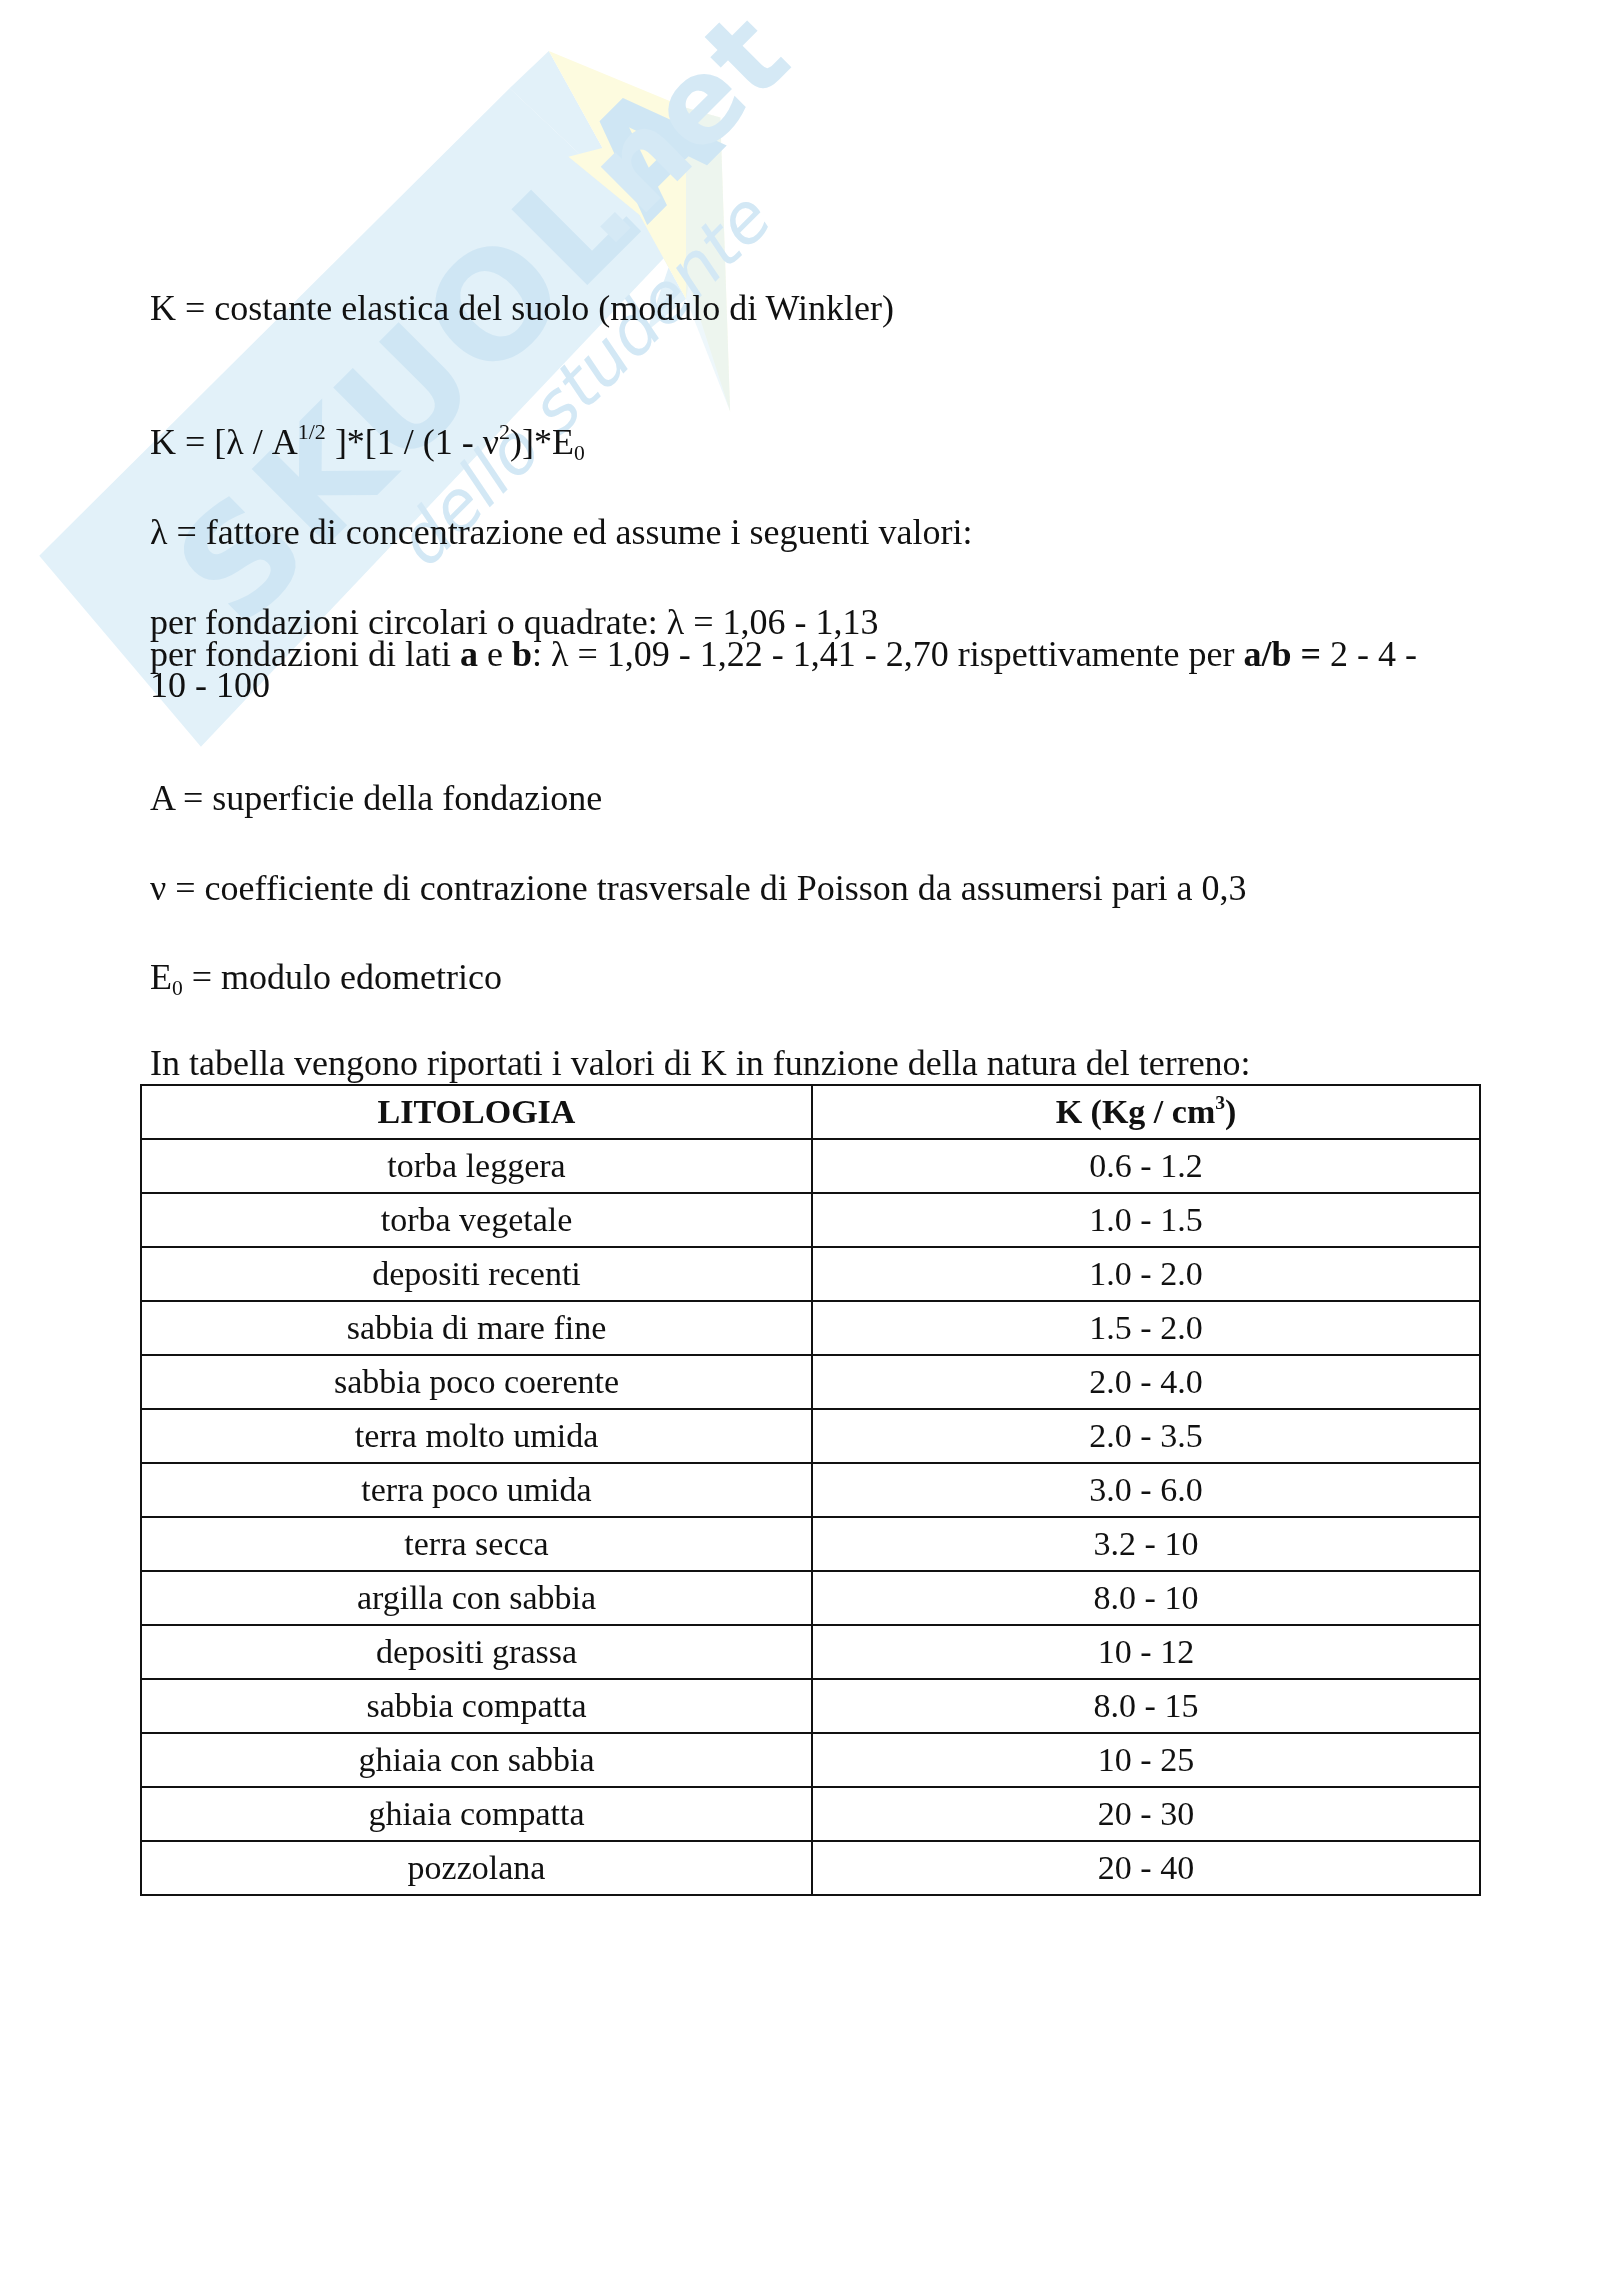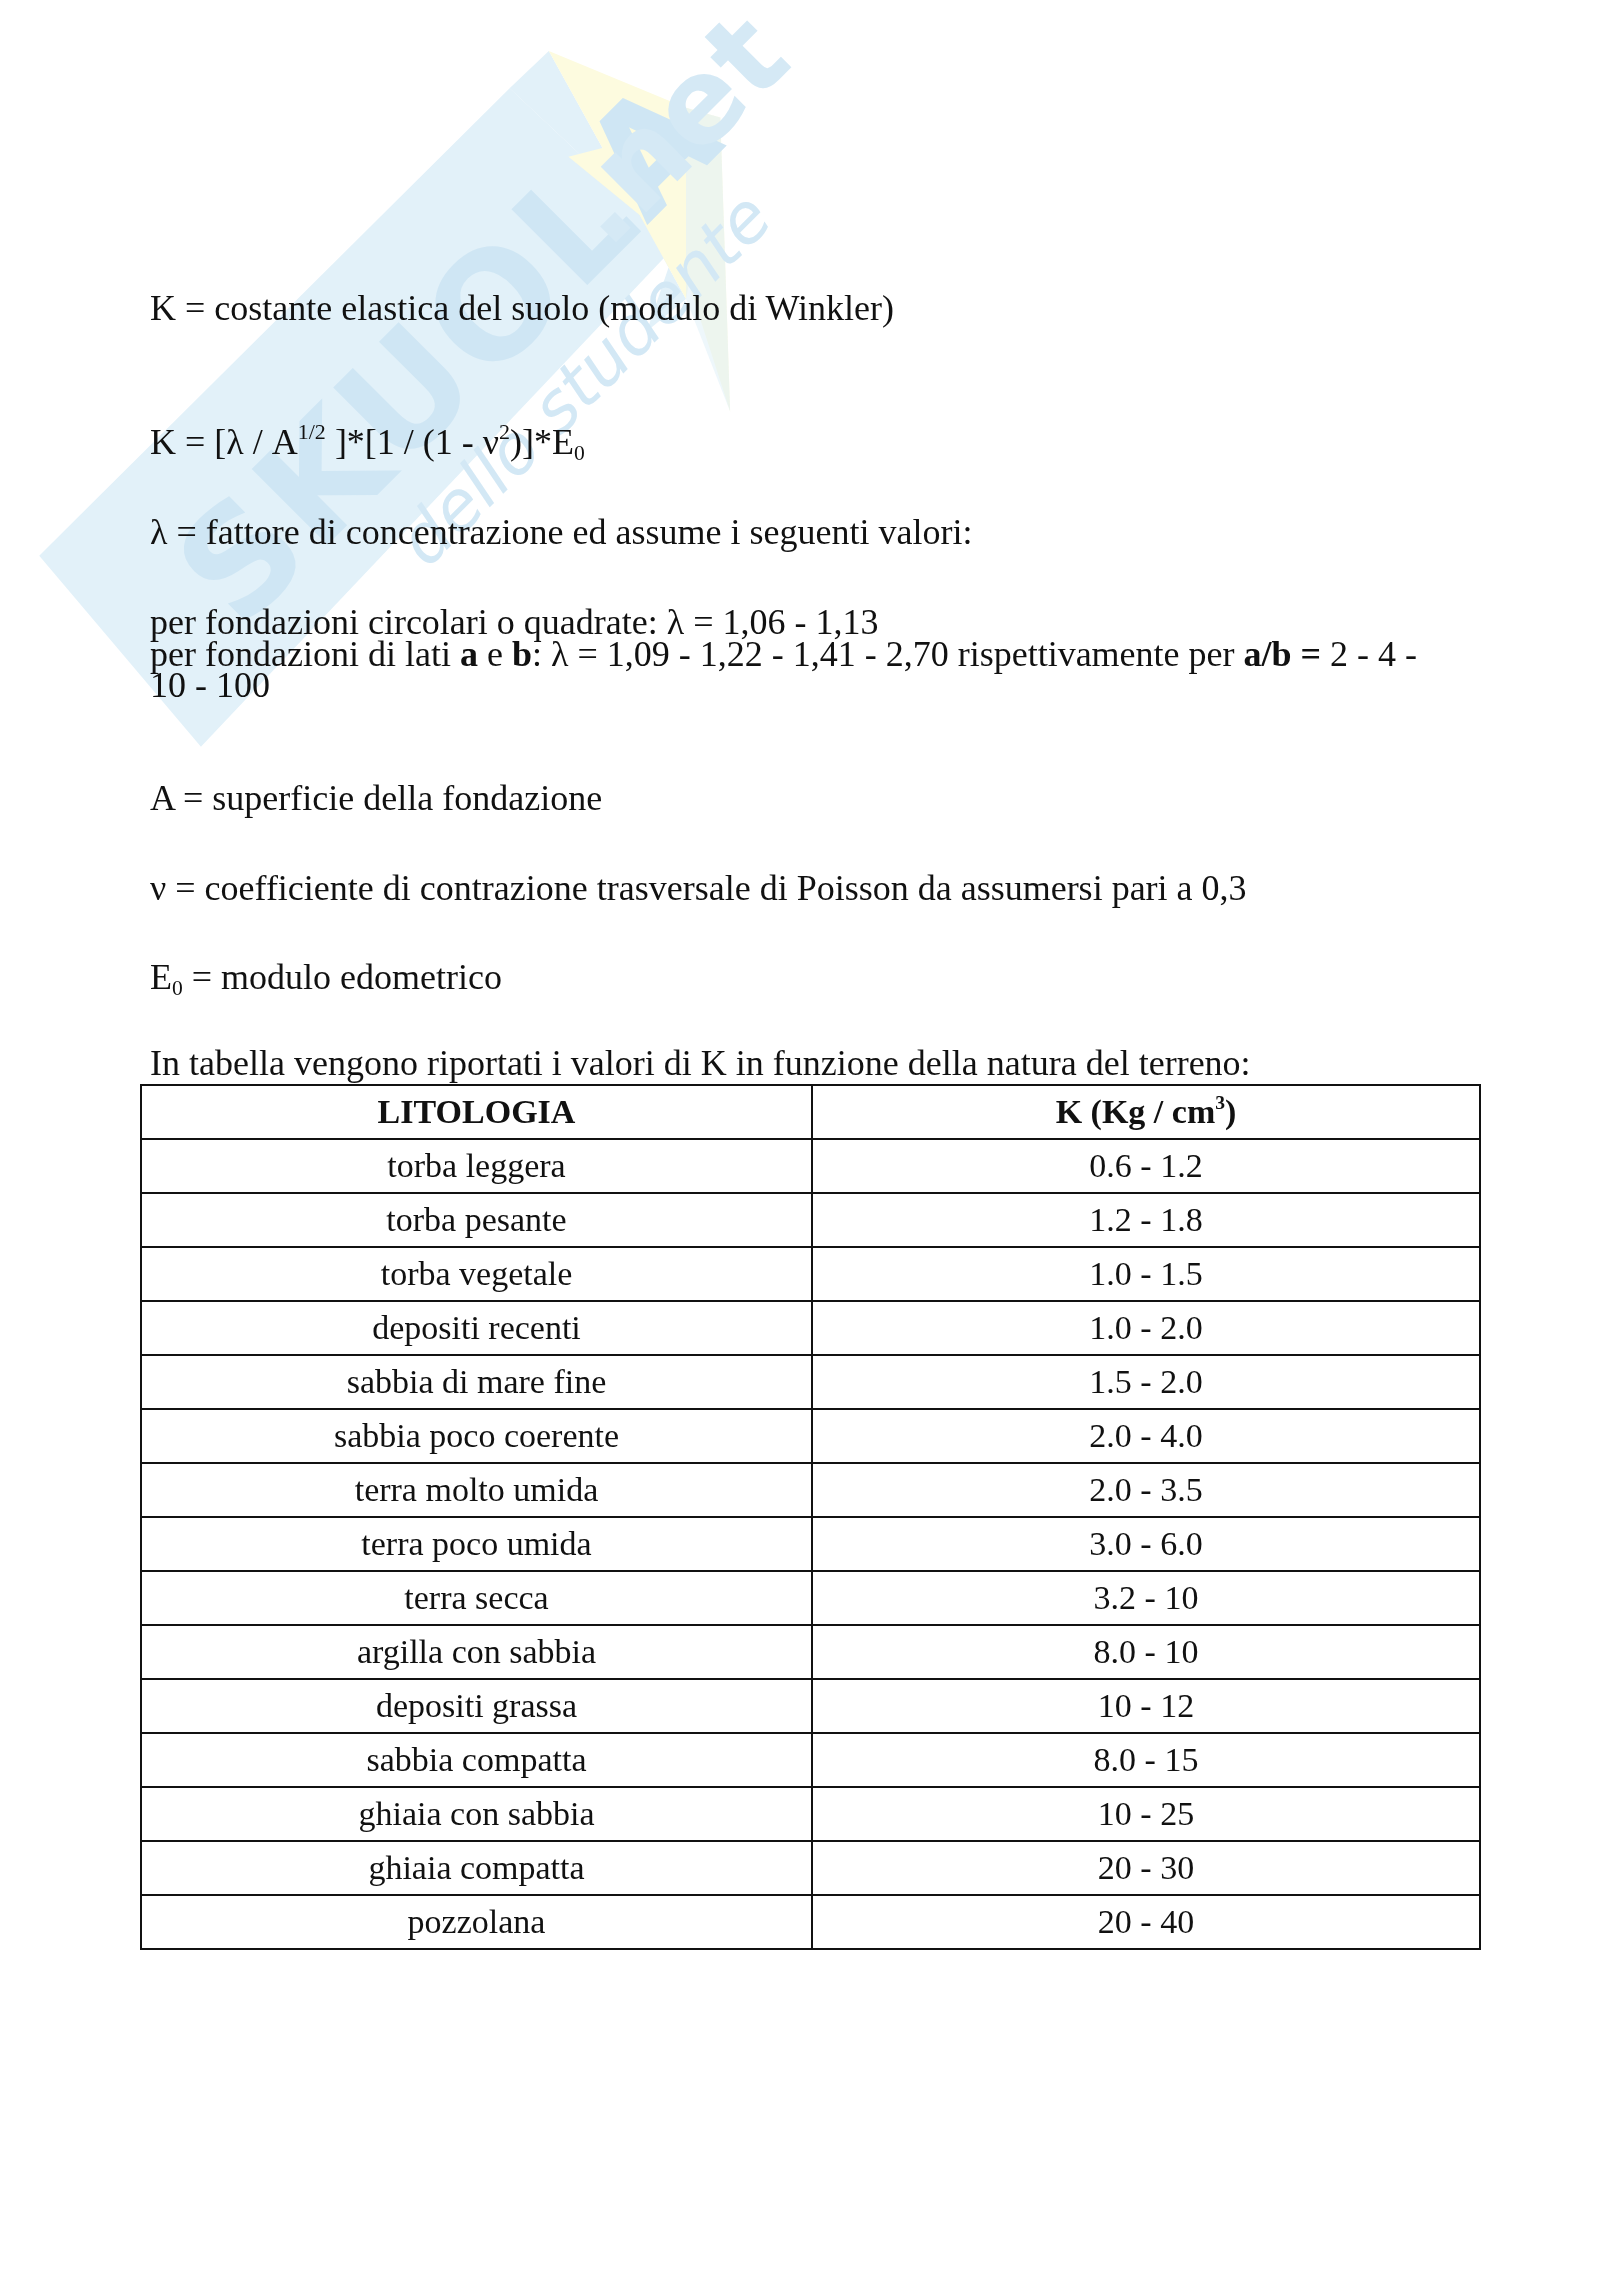--- a/index.html
+++ b/index.html
@@ -80,24 +80,20 @@
       <th class="col1">LITOLOGIA</th>
       <th><span>K (Kg / cm</span><sup>3</sup><span>)</span></th>
     </tr>
   </thead>
   <tbody>
     <tr>
         <td class="col1">torba leggera</td>
         <td>0.6 - 1.2</td>
       </tr>
     <tr>
-        <td class="col1">torba pesante</td>
-        <td>1.2 - 1.8</td>
-      </tr>
-    <tr>
         <td class="col1">torba vegetale</td>
         <td>1.0 - 1.5</td>
       </tr>
     <tr>
         <td class="col1">depositi recenti</td>
         <td>1.0 - 2.0</td>
       </tr>
     <tr>
         <td class="col1">sabbia di mare fine</td>
         <td>1.5 - 2.0</td>

